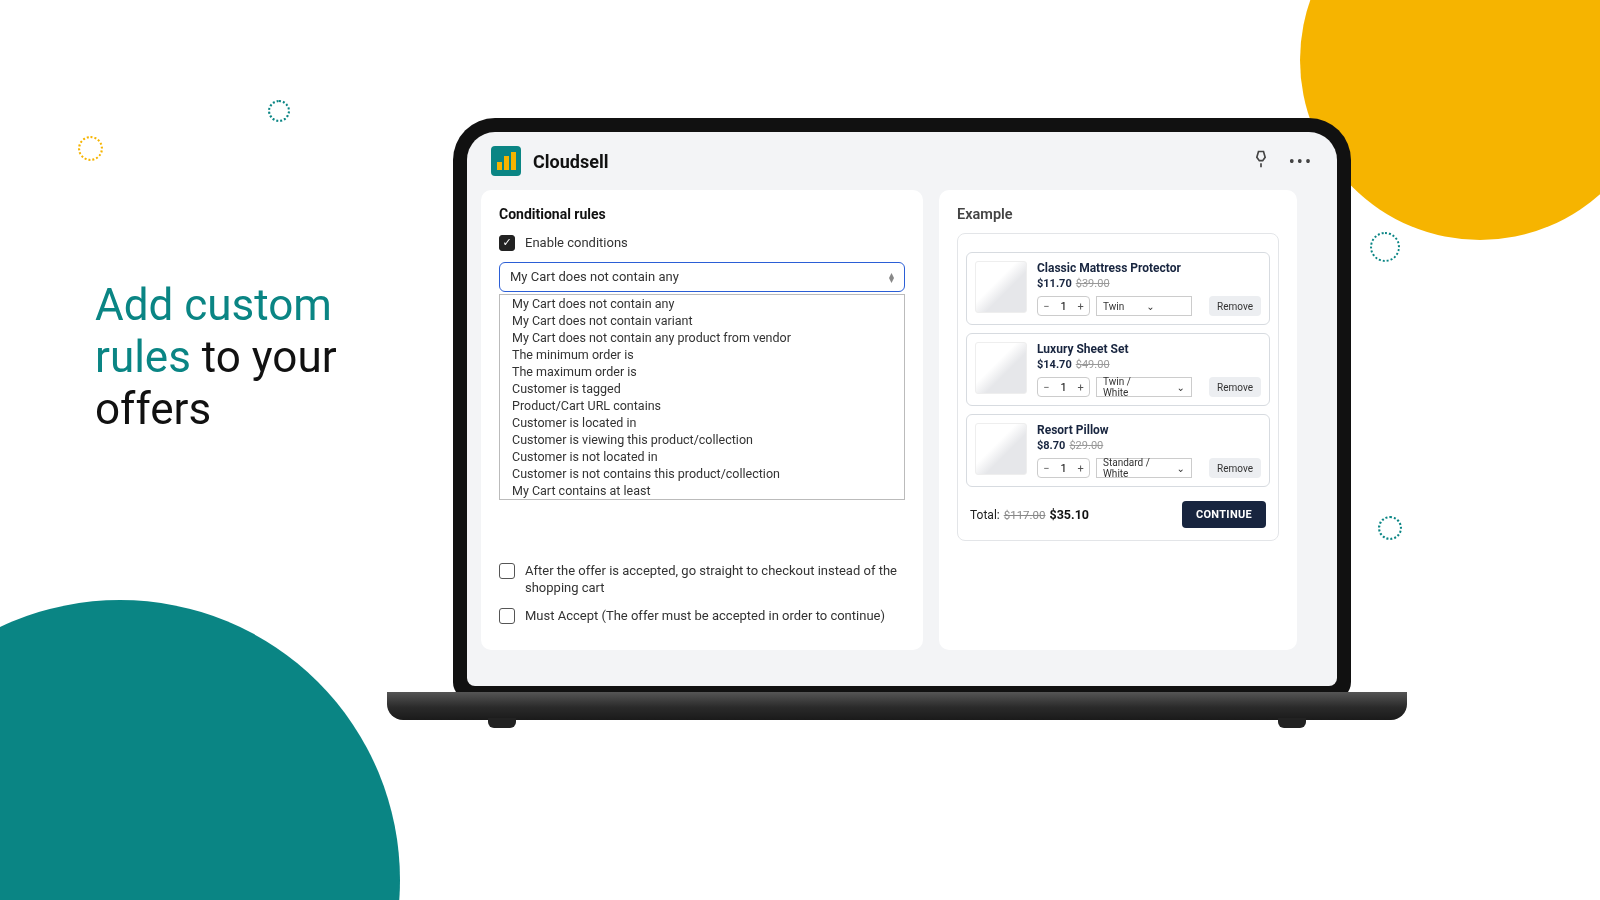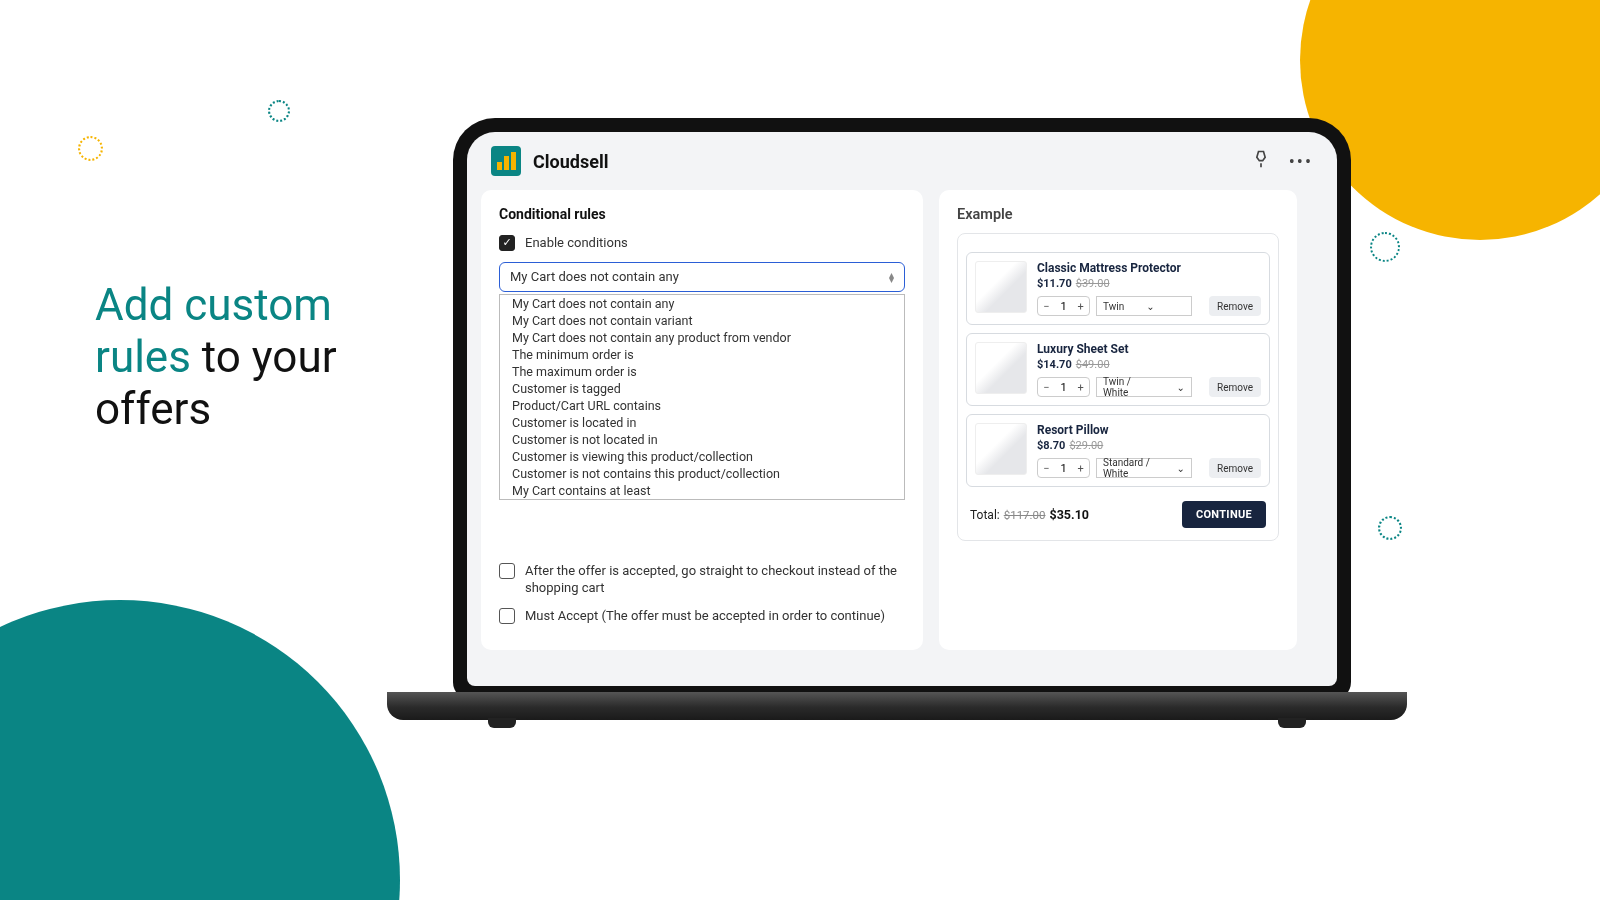--- a/index.html
+++ b/index.html
@@ -124,22 +124,22 @@
         </div>
         <div class="dropdown" id="dropdown">
             <div class="opt">My Cart does not contain any</div>
             <div class="opt">My Cart does not contain variant</div>
             <div class="opt">My Cart does not contain any product from vendor</div>
             <div class="opt">The minimum order is</div>
             <div class="opt">The maximum order is</div>
             <div class="opt">Customer is tagged</div>
             <div class="opt">Product/Cart URL contains</div>
             <div class="opt">Customer is located in</div>
+            <div class="opt">Customer is viewing this product/collection</div>
             <div class="opt">Customer is not located in</div>
-            <div class="opt">Customer is viewing this product/collection</div>
             <div class="opt">Customer is not contains this product/collection</div>
             <div class="opt">My Cart contains at least</div>
           </div>
 
         <div class="gap-spacer"></div>
 
         <div class="chk-row">
           <div class="chk"></div>
           <span>After the offer is accepted, go straight to checkout instead of the shopping cart</span>
         </div>

